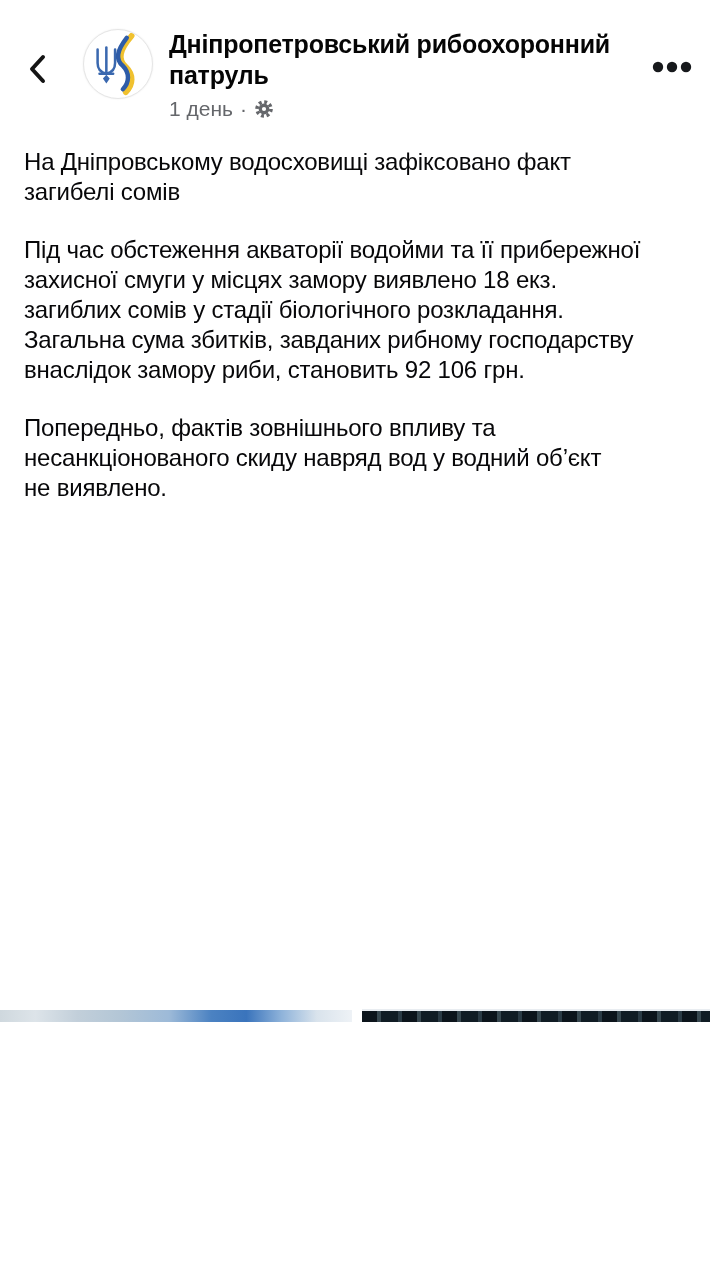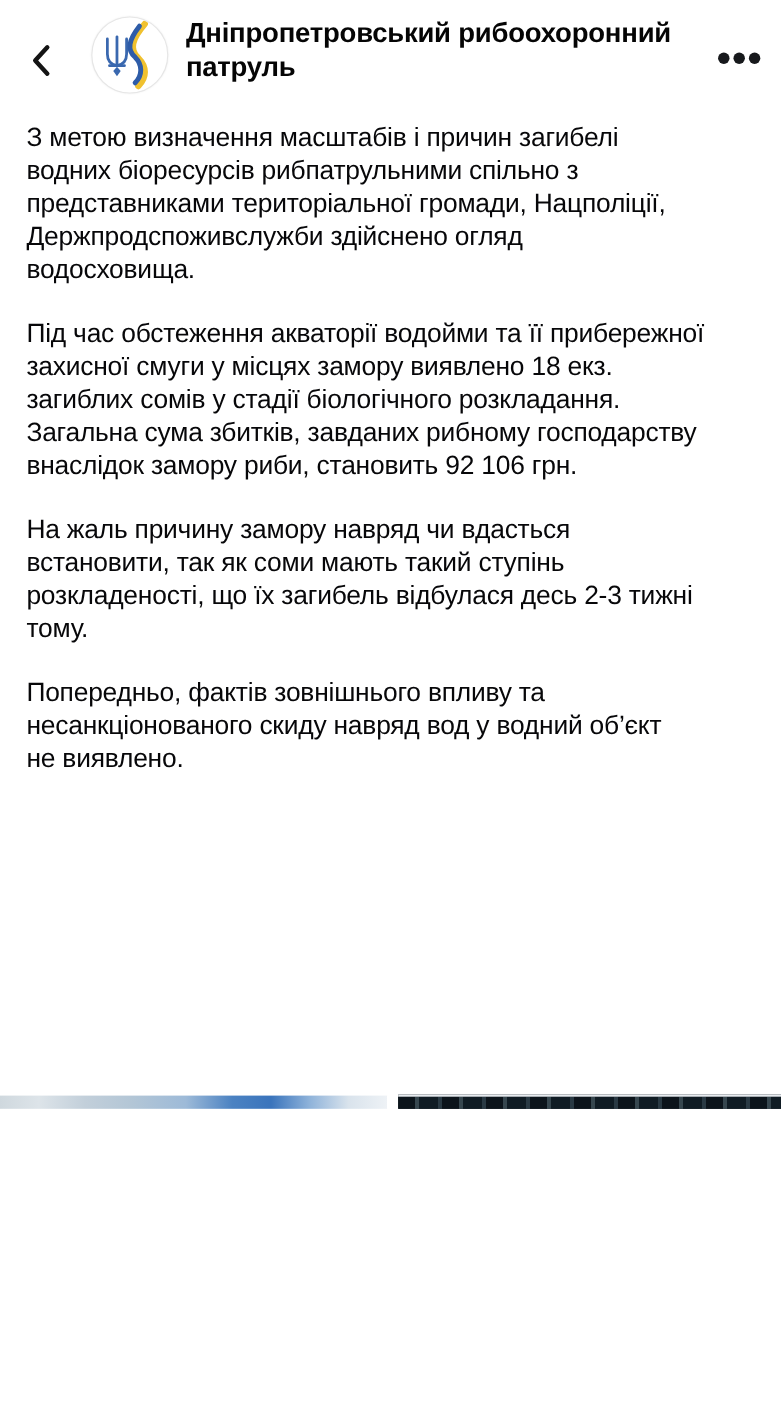--- a/index.html
+++ b/index.html
@@ -1,19 +1,19 @@
 <!DOCTYPE html>
 <html lang="uk"><head>
 <meta charset="utf-8">
 <style>
   * { margin: 0; padding: 0; box-sizing: border-box; }
   html, body { width: 710px; height: 1279px; background: #ffffff; overflow: hidden; }
   body { font-family: "Liberation Sans", "DejaVu Sans", sans-serif; color: #070709; }
 
-  .screen { width: 710px; height: 1008px; position: relative; background: #ffffff; display: flex; flex-direction: column; }
+  .screen { width: 710px; height: 1008px; position: relative; background: #ffffff; display: flex; flex-direction: column; margin-top: 14px; }
 
   
   .post-header { display: flex; align-items: flex-start; padding: 15px 18px 0 26px; }
   .back-button { width: 24px; margin-top: 24px; cursor: pointer; flex: 0 0 auto; }
   .back-button svg { display: block; }
   .avatar { width: 70px; height: 70px; border-radius: 50%; background: #ffffff;
             border: 1px solid #e6e6e6; margin-left: 33px; flex: 0 0 auto;
             box-shadow: 0 0 2px rgba(0,0,0,.08); overflow: hidden; cursor: pointer; }
   .avatar svg { display: block; }
   .title-block { flex: 1 1 auto; margin-left: 16px; min-width: 0; }
@@ -76,47 +76,49 @@
         </g>
         <path d="M23 46 L19.5 50 L23 55 L26.5 50 Z" fill="#3a68af"></path>
 
         <path d="M49 6 C37 20 34 30 43 38 C51 46 51 56 43 64" fill="none" stroke="#f0c12f" stroke-width="6" stroke-linecap="round"></path>
         <path d="M44 8 C34 21 32 30 40 37 C47 44 47 54 40 61" fill="none" stroke="#2e5ca8" stroke-width="4.6" stroke-linecap="round"></path>
       </svg>
     </div>
 
     <div class="title-block">
       <div class="page-name">Дніпропетровський рибоохоронний патруль</div>
+      <div class="meta-row">
+        <span>1 день</span>
+        <span class="meta-sep">·</span>
+        <svg width="20" height="20" viewBox="0 0 20 20">
+          <circle cx="10" cy="10" r="7" fill="none" stroke="#65676b" stroke-width="3.6" stroke-dasharray="2.9 2.6"></circle>
+          <circle cx="10" cy="10" r="5.4" fill="#65676b"></circle>
+          <circle cx="10" cy="10" r="2.1" fill="#ffffff"></circle>
+        </svg>
+      </div>
     </div>
 
     <div class="more-button">
       <svg width="40" height="12" viewBox="0 0 40 12">
         <circle cx="6" cy="6" r="5.2" fill="#17191c"></circle>
         <circle cx="20" cy="6" r="5.2" fill="#17191c"></circle>
         <circle cx="34" cy="6" r="5.2" fill="#17191c"></circle>
       </svg>
     </div>
 
   </header>
 
   <main class="post-body">
-    <p>З метою визначення масштабів і причин загибелі
-водних біоресурсів рибпатрульними спільно з
-представниками територіальної громади, Нацполіції,
-Держпродспоживслужби здійснено огляд
-водосховища.</p>
+    <p>На Дніпровському водосховищі зафіксовано факт
+загибелі сомів</p>
     <p>Під час обстеження акваторії водойми та її прибережної
 захисної смуги у місцях замору виявлено 18 екз.
 загиблих сомів у стадії біологічного розкладання.
 Загальна сума збитків, завданих рибному господарству
 внаслідок замору риби, становить 92 106 грн.</p>
-    <p>На жаль причину замору навряд чи вдасться
-встановити, так як соми мають такий ступінь
-розкладеності, що їх загибель відбулася десь 2-3 тижні
-тому.</p>
     <p>Попередньо, фактів зовнішнього впливу та
 несанкціонованого скиду навряд вод у водний об’єкт
 не виявлено.</p>
   </main>
 
   <div class="photo-strip">
     <div class="photo-left"></div>
     <div class="photo-gap"></div>
     <div class="photo-right"></div>
   </div>

